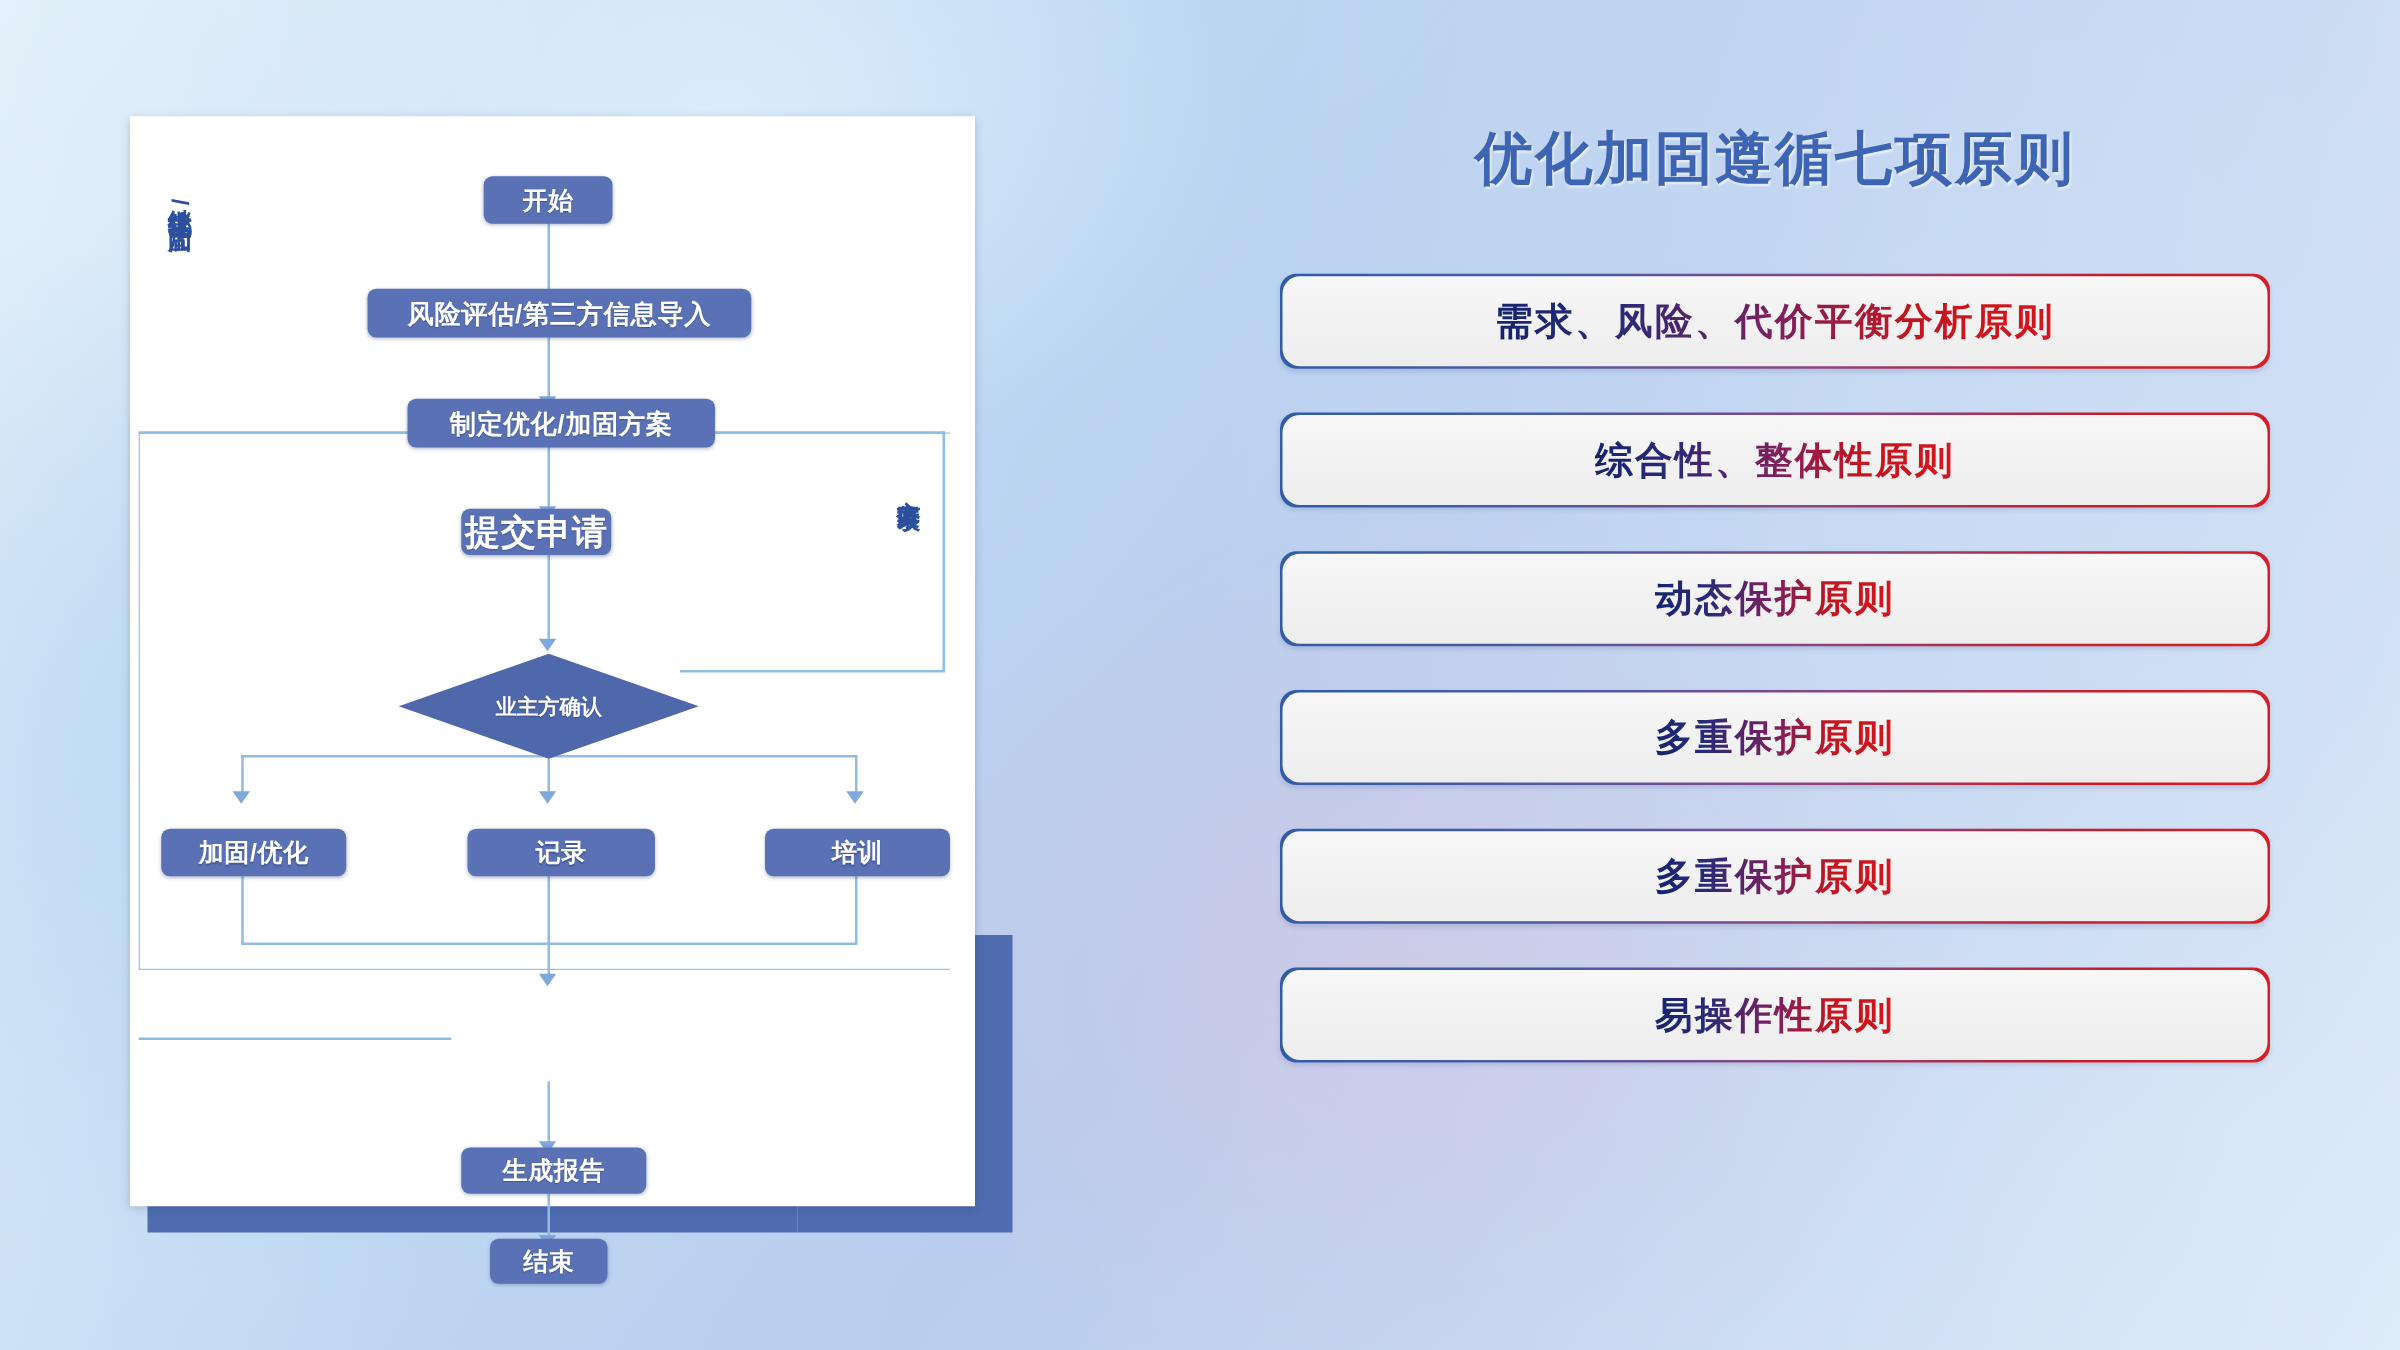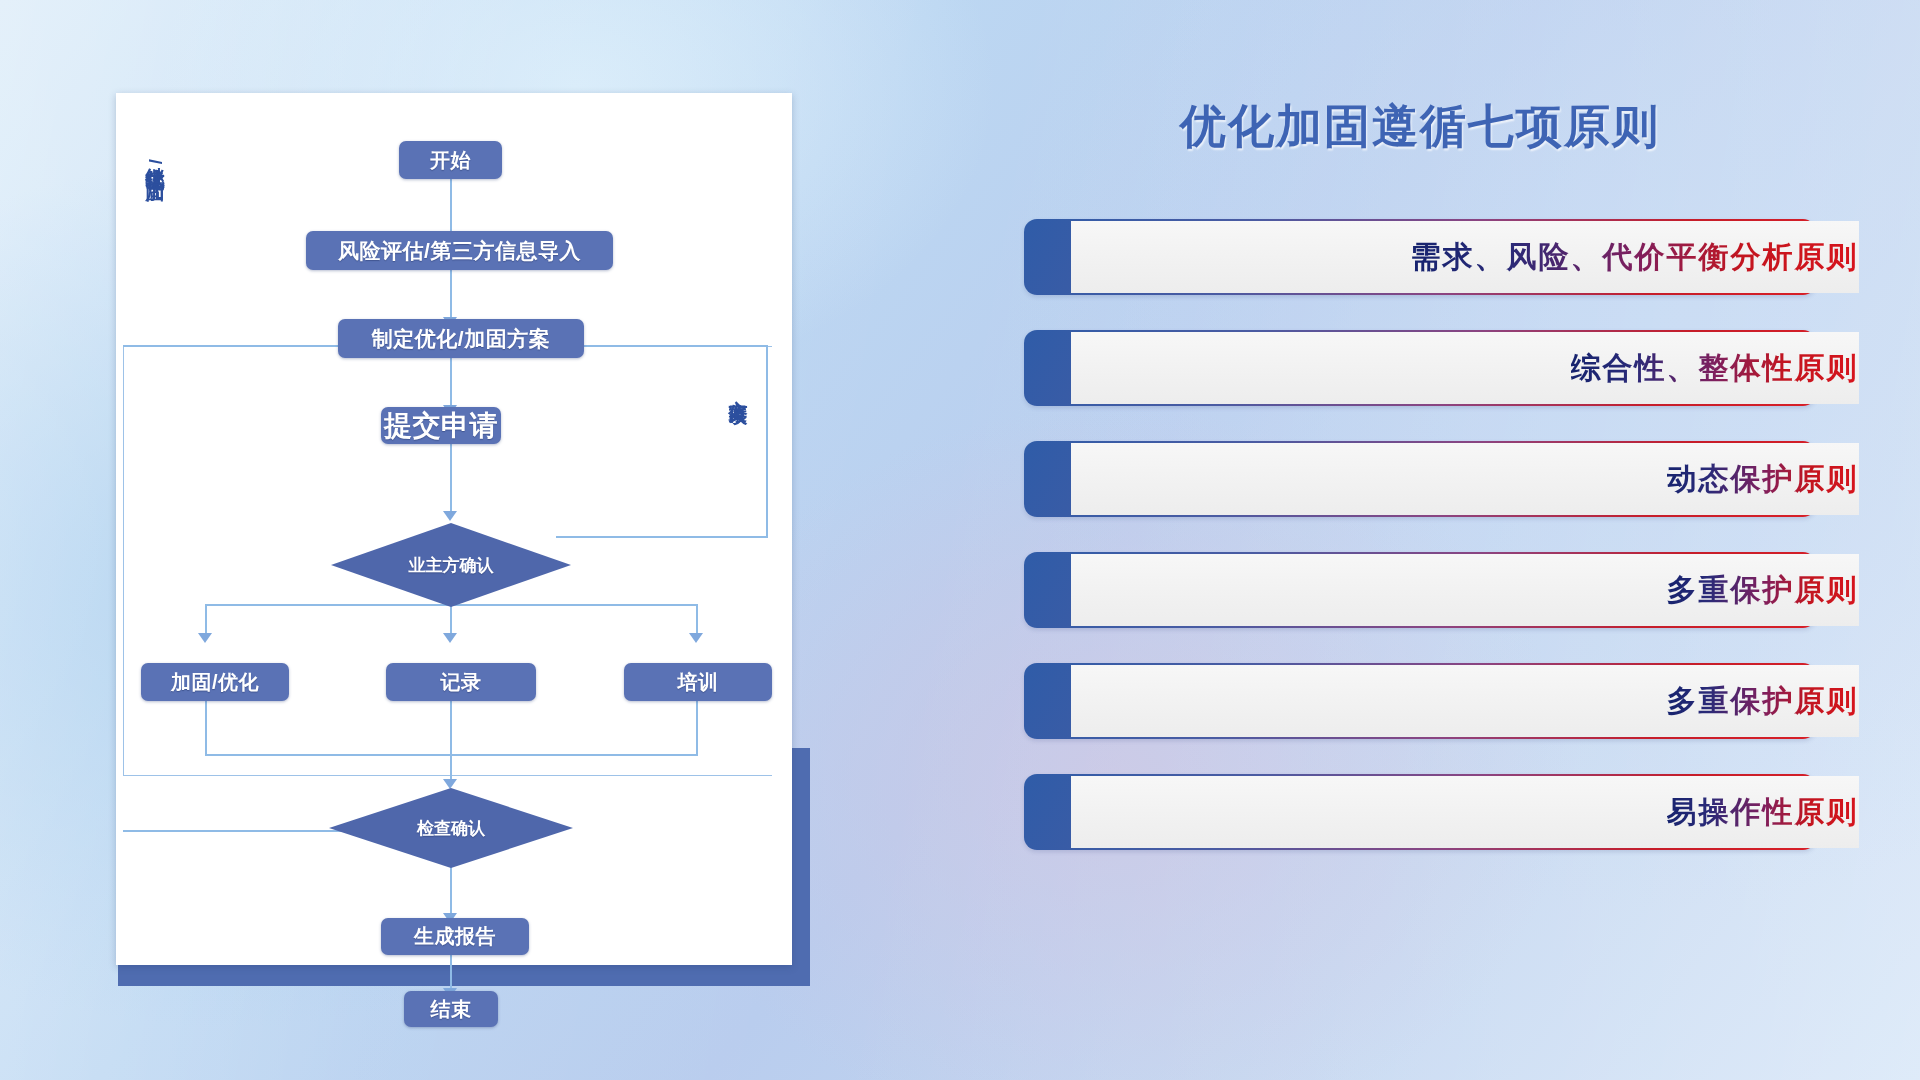--- a/index.html
+++ b/index.html
@@ -40,21 +40,21 @@
   #flow-accent::before {
     content: "";
     position: absolute;
     left: -520px; bottom: 0;
     width: 520px; height: 26px;
     background: #4f6cb0;
   }
 
   #flow-card {
     position: absolute;
-    left: 116px; top: 93px;
+    left: 104px; top: 93px;
     width: 676px; height: 872px;
     background: #ffffff;
     box-shadow: 0 2px 7px rgba(40,60,110,0.26);
   }
 
   #flow-inner-frame {
     position: absolute;
     left: 7px; top: 253px;
     width: 649px; height: 430px;
     border: 1.2px solid #9dc2e8;
@@ -166,26 +166,25 @@
     margin-bottom: 35px;
     padding: 2.4px;
     border-radius: 13px;
     background: linear-gradient(118deg, #2f5ca8 0%, #4a5ba2 28%, #8b4481 55%, #c61d2a 80%, #d81f27 100%);
     box-shadow: 0 2px 4px rgba(60,80,140,0.18);
   }
   .p-item:last-child { margin-bottom: 0; }
 
   .p-inner {
     width: 100%; height: 100%;
-    border-radius: 0;
+    border-radius: 14px;
     background: linear-gradient(180deg, #f7f7f7 0%, #f2f2f2 48%, #ededed 100%);
     display: flex;
     align-items: center;
-    justify-content: flex-end;
-    margin-left: 45px;
+    justify-content: center;
   }
 
   .p-text {
     font-size: 30px;
     font-weight: bold;
     letter-spacing: 2px;
     white-space: nowrap;
     background: linear-gradient(92deg, #16236e 0%, #2a2a78 22%, #7e1f5e 50%, #c3151f 74%, #d8141c 100%);
     -webkit-background-clip: text;
     background-clip: text;
@@ -281,24 +280,20 @@
   </div>
 
   <div class="node" style="left:270px; top:570px; width:150px; height:38px; font-size:20px;">
     <span>记录</span>
   </div>
 
   <div class="node" style="left:508px; top:570px; width:148px; height:38px; font-size:20px;">
     <span>培训</span>
   </div>
 
-  <div class="diamond-wrap" style="left:213px; top:695px; width:244px; height:80px;">
-    <div class="diamond-shape"></div>
-    <div class="diamond-label" style="font-size:17px;">检查确认</div>
-  </div>
 
   <div class="node" style="left:265px; top:825px; width:148px; height:37px; font-size:20px;">
     <span>生成报告</span>
   </div>
 
   <div class="node" style="left:288px; top:898px; width:94px; height:36px; font-size:20px;">
     <span>结束</span>
   </div>
 
 </div>

